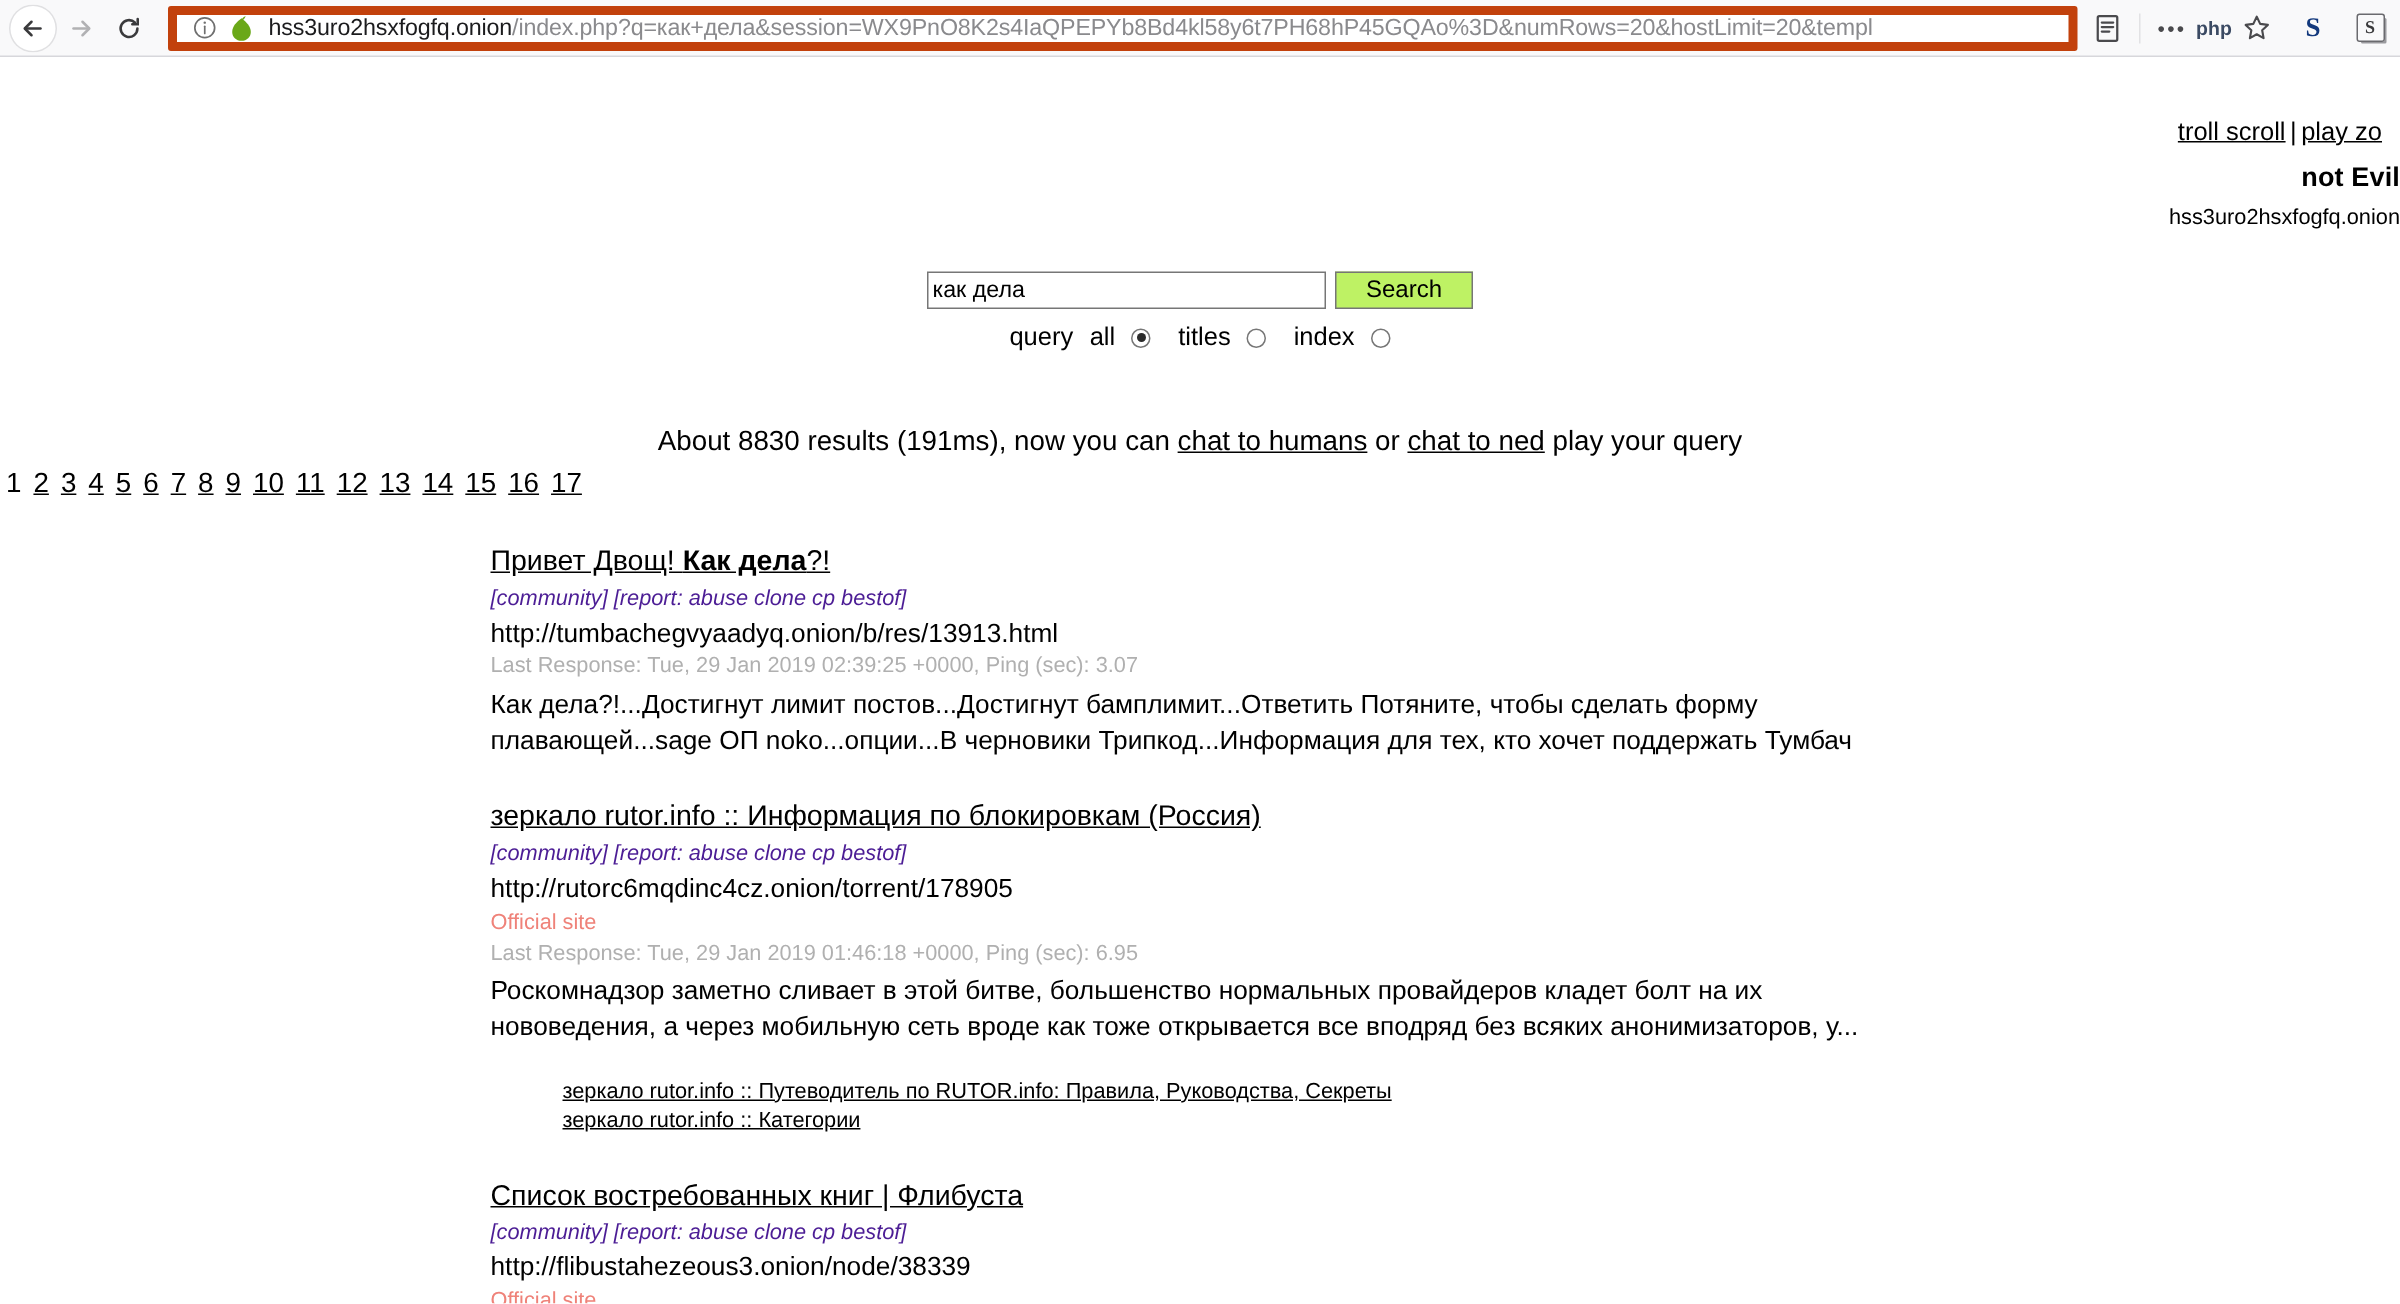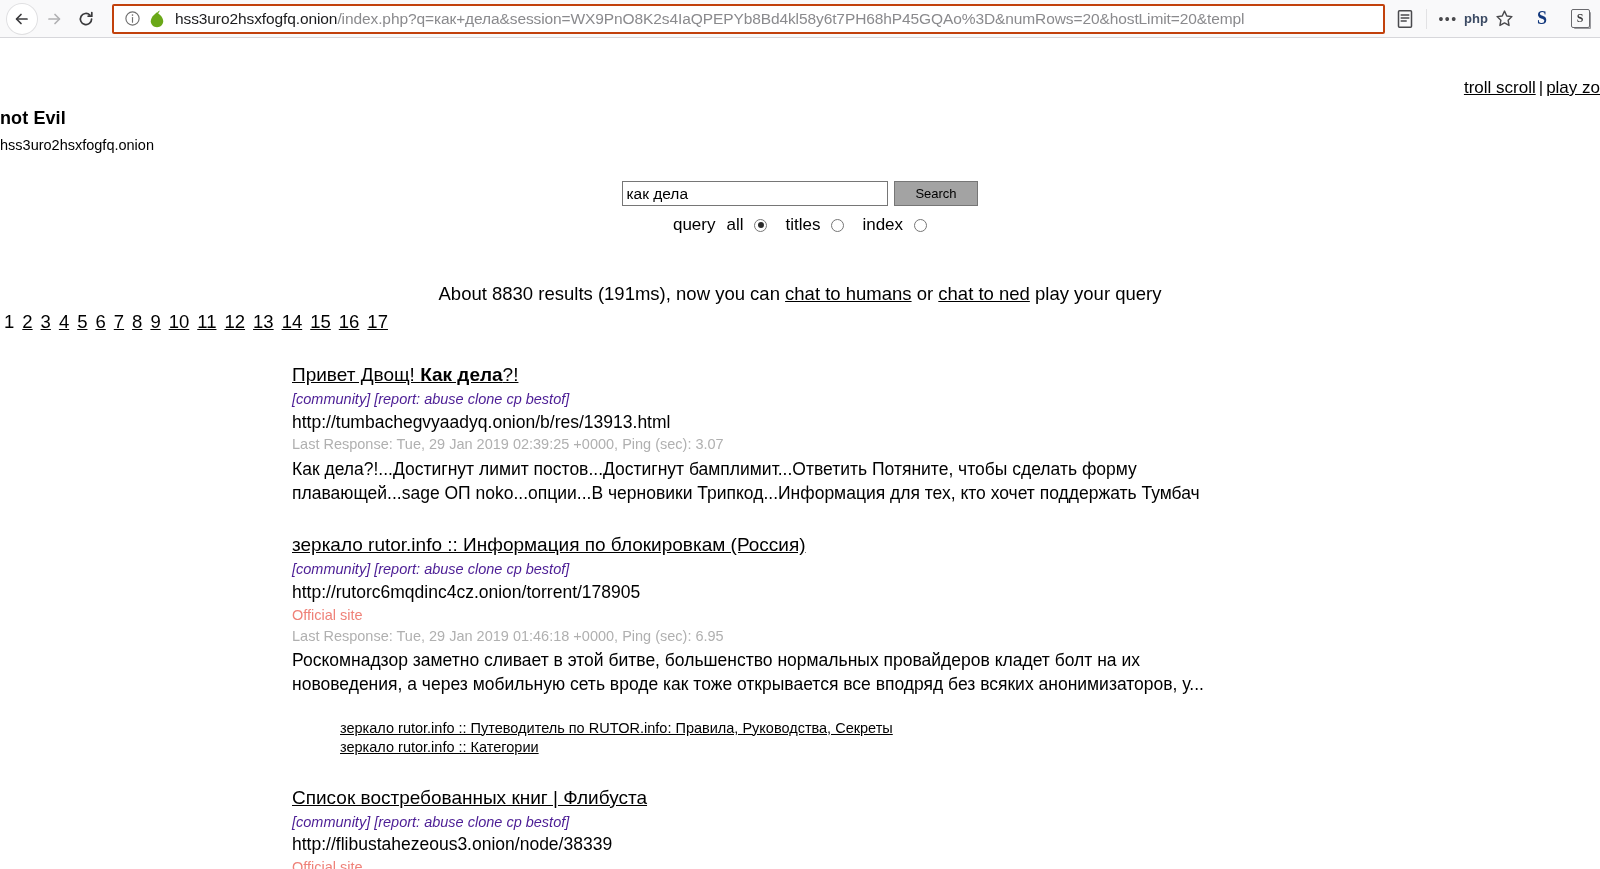--- a/index.html
+++ b/index.html
@@ -31,21 +31,21 @@
   }
   .nav-btn.hovered { background: #ffffff; box-shadow: 0 0 0 1px #e0e0e2 inset; }
   .nav-btn.disabled { color: #b1b1b3; }
   .nav-btn svg { display: block; }
 
   #urlbar {
     flex: 1 1 auto;
     height: 30px;
     margin: 0 6px 0 10px;
     background: #ffffff;
-    border: 2px solid #c2410c;
+    border: 6px solid #c2410c;
     border-radius: 2px;
     display: flex;
     align-items: center;
     padding: 0 6px 0 10px;
     overflow: hidden;
     position: relative;
   }
   #urlbar .info-icon {
     flex: 0 0 auto;
     width: 18px; height: 18px;
@@ -109,51 +109,51 @@
     position: relative;
     height: 831px;
     background: #ffffff;
     overflow: hidden;
     font-size: 17px;
     color: #000000;
   }
 
   #corner-links {
     position: absolute;
-    top: 40px; right: 0;
+    top: 40px; right: 12px;
     font-size: 17px;
     white-space: nowrap;
     color: #000;
   }
   #corner-links a { color: #000; text-decoration: underline; }
   #corner-links .sep { text-decoration: none; padding: 0 3px; }
 
-  #site-header { text-align: left; padding-top: 70px; }
+  #site-header { text-align: right; padding-top: 70px; }
   #site-title { font-size: 18px; font-weight: bold; color: #000; letter-spacing: 0.1px; }
   #site-domain { font-size: 14.5px; color: #000; margin-top: 8px; }
 
   #search-area { text-align: center; margin-top: 28px; }
   #search-row { display: inline-flex; align-items: stretch; }
   #search-input {
     width: 266px; height: 25px;
     border: 1px solid #767676;
     font-size: 15.5px;
     font-family: "Liberation Sans", sans-serif;
     padding: 1px 3px;
     color: #000;
     background: #fff;
     outline: none;
   }
   #search-button {
     margin-left: 6px;
     height: 25px;
     min-width: 78px;
-    background: #a3a3a3;
+    background: #bef264;
     border: 1px solid #767676;
-    font-size: 13px;
+    font-size: 16px;
     font-family: "Liberation Sans", sans-serif;
     color: #000;
     cursor: pointer;
     padding: 0 20px;
   }
   #radio-row {
     margin-top: 9px;
     font-size: 17px;
     display: flex;
     justify-content: center;
@@ -191,21 +191,21 @@
   #results-meta a { color: #000; text-decoration: underline; }
   #pagination {
     text-align: left;
     margin-top: 6px;
     font-size: 18.5px;
   }
   #pagination span.pg { margin: 0 4px; color: #000; }
   #pagination a.pg { margin: 0 4px; color: #000; text-decoration: underline; }
 
   #results { margin: 30px 0 0 292px; width: 1240px; }
-  .result { margin-bottom: 28px; }
+  .result { margin-bottom: 28px; margin-left: 35px; }
   .result-title {
     font-size: 19px;
     color: #000;
     text-decoration: underline;
     display: inline-block;
     line-height: 1.25;
   }
   .result-title b { font-weight: bold; }
   .result-tags {
     font-size: 14.5px;

